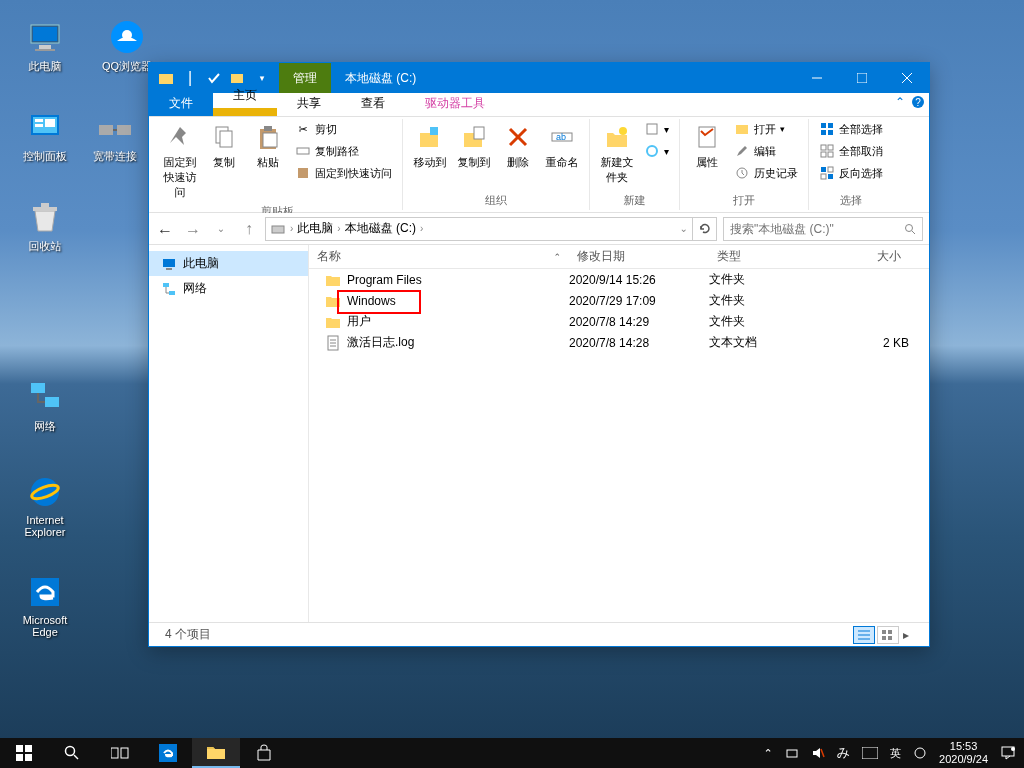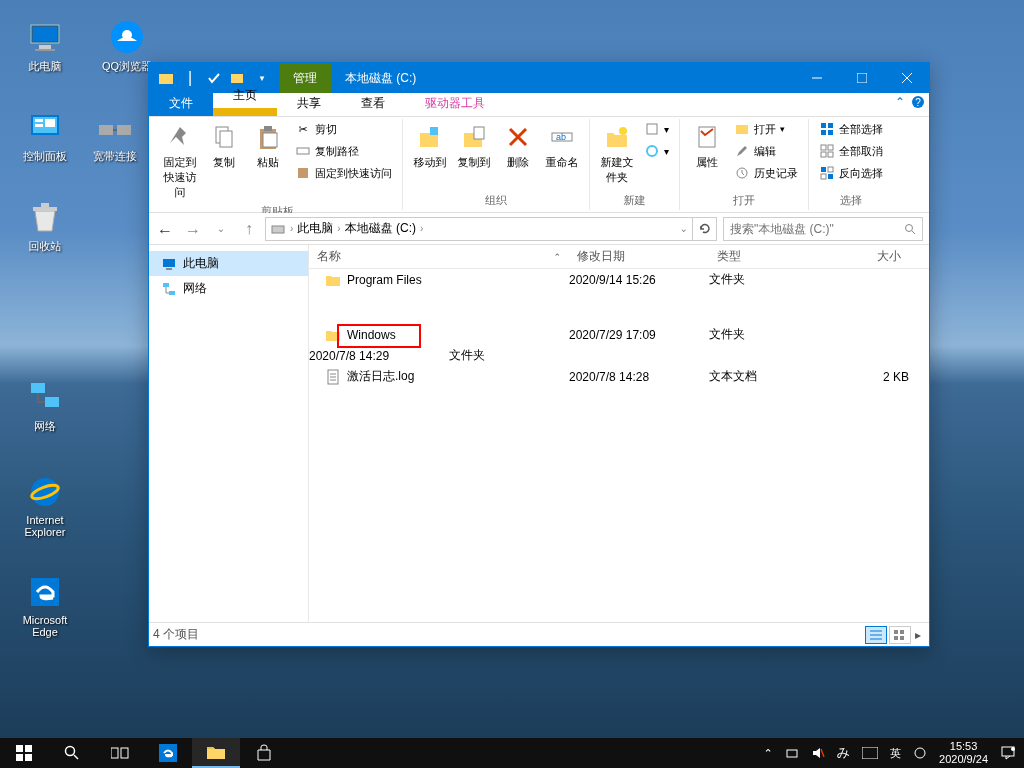--- a/index.html
+++ b/index.html
@@ -60,24 +60,24 @@
 .col-headers { height: 24px; display: flex; align-items: center; border-bottom: 1px solid #e8e8e8; font-size: 12px; color: #555; }
 .col-headers .col { padding: 0 8px; }
 .col-name { width: 260px; display: flex; align-items: center; gap: 6px; }
 .col-date { width: 140px; }
 .col-type { width: 120px; }
 .col-size { width: 80px; text-align: right; }
 .file-list { flex: 1; }
 .file-row { height: 21px; display: flex; align-items: center; font-size: 12px; cursor: pointer; }
 .file-row .col-name { display: flex; align-items: center; gap: 6px; padding-left: 16px; }
 .file-row .fic { width: 16px; height: 16px; }
-.highlighted { position: relative; margin-top: 34px; }
+.highlighted { position: relative; }
 .highlighted::after { content: ''; position: absolute; left: 28px; top: 0; width: 80px; height: 20px; border: 2px solid #ff0000; pointer-events: none; }
 
-.statusbar { height: 24px; border-top: 1px solid #e1e1e1; display: flex; align-items: center; padding: 0 4px; font-size: 12px; color: #555; }
+.statusbar { height: 24px; border-top: 1px solid #e1e1e1; display: flex; align-items: center; padding: 0 16px; font-size: 12px; color: #555; }
 .view-toggles { margin-left: auto; display: flex; gap: 2px; }
 .vt-btn { width: 22px; height: 18px; border: 1px solid #ccc; display: flex; align-items: center; justify-content: center; cursor: pointer; }
 .vt-btn.active { background: #cce8ff; border-color: #0078d7; }
 
 
 .taskbar { position: absolute; bottom: 0; left: 0; width: 100%; height: 30px; background: #101010; display: flex; align-items: center; }
 .tb-btn { width: 48px; height: 30px; display: flex; align-items: center; justify-content: center; color: #fff; cursor: pointer; }
 .tb-btn.active { background: #272727; border-bottom: 2px solid #76b9ed; }
 .tray { margin-left: auto; display: flex; align-items: center; gap: 12px; padding: 0 8px; color: #fff; font-size: 11px; }
 .tray-time { text-align: center; line-height: 1.2; }
@@ -540,20 +540,28 @@
                   <path d="M1 4 L6 4 L7 5 L15 5 L15 14 L1 14 Z" fill="#ffd568"></path>
                 </svg>
               </span>
               <span>Windows</span>
             </div>
             <div class="col col-date">2020/7/29 17:09</div>
             <div class="col col-type">文件夹</div>
             <div class="col col-size"></div>
           </div>
           <div class="file-row">
+            <div class="col col-name">
+              <span class="fic">
+                <svg width="16" height="16">
+                  <path d="M1 4 L6 4 L7 5 L15 5 L15 14 L1 14 Z" fill="#ffd568"></path>
+                </svg>
+              </span>
+              <span>用户</span>
+            </div>
             <div class="col col-date">2020/7/8 14:29</div>
             <div class="col col-type">文件夹</div>
             <div class="col col-size"></div>
           </div>
           <div class="file-row">
             <div class="col col-name">
               <span class="fic">
                 <svg width="16" height="16">
                   <rect x="3" y="1" width="10" height="14" fill="#fff" stroke="#888"></rect>
                   <line x1="5" y1="5" x2="11" y2="5" stroke="#888"></line>

